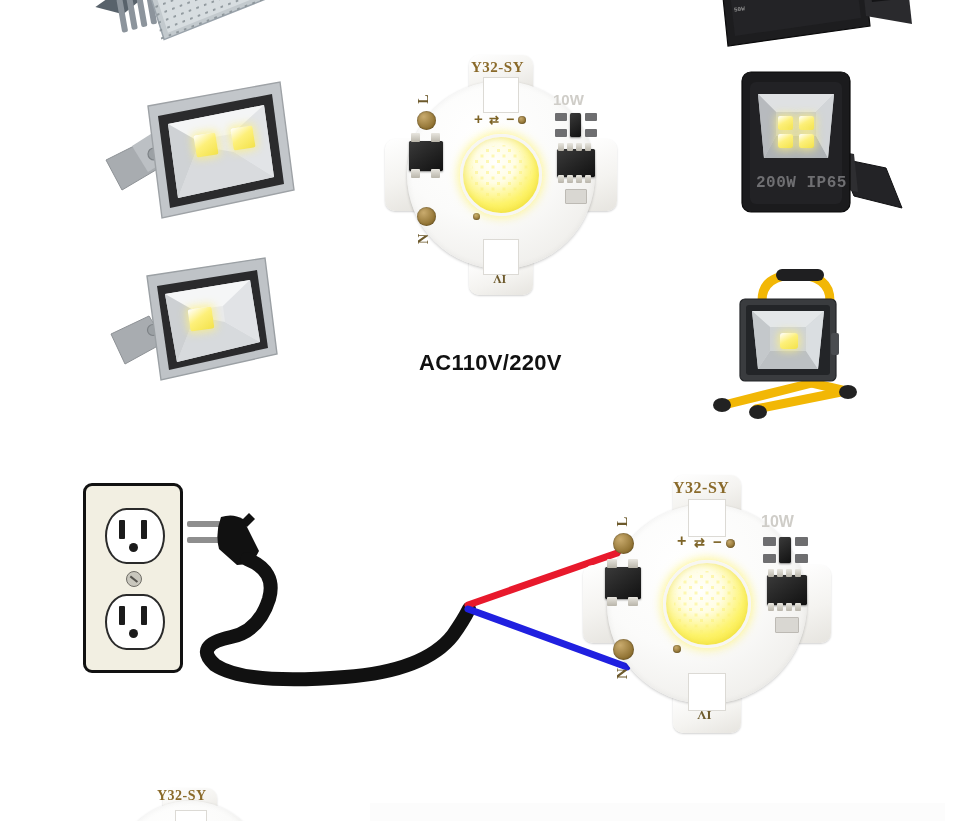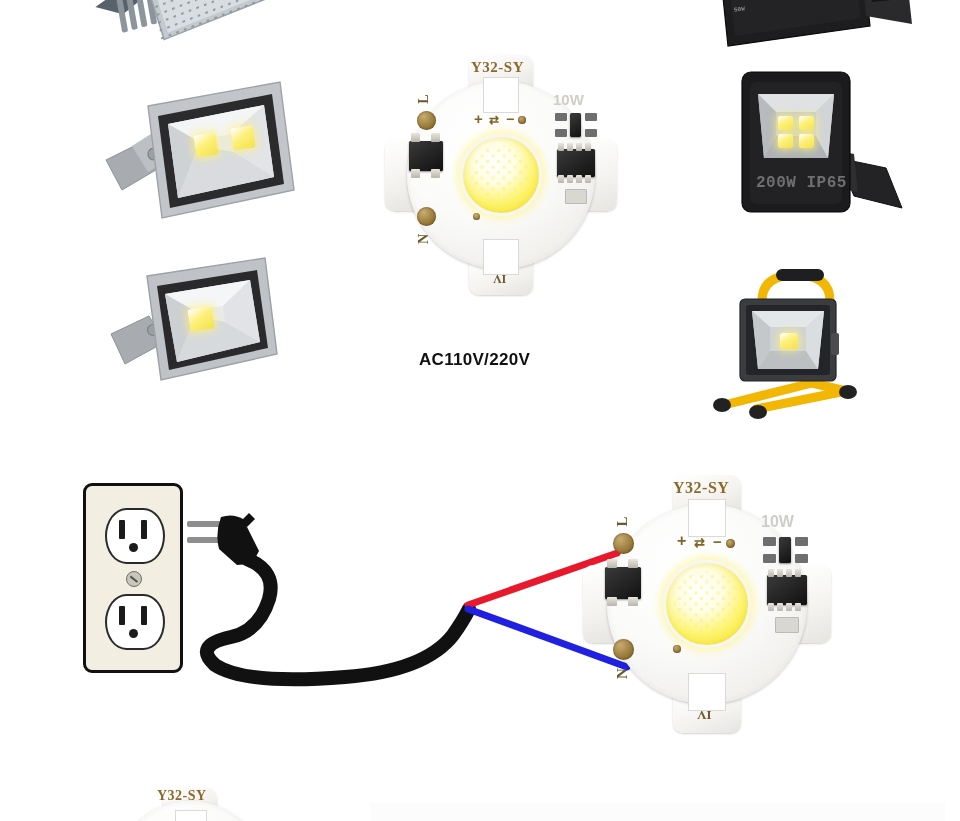--- a/index.html
+++ b/index.html
@@ -242,21 +242,21 @@
 
   <div class="smd" style="left:170px;top:58px;width:12px;height:8px;"></div>
   <div class="smd" style="left:200px;top:58px;width:12px;height:8px;"></div>
   <div class="smd" style="left:170px;top:74px;width:12px;height:8px;"></div>
   <div class="smd" style="left:200px;top:74px;width:12px;height:8px;"></div>
   <div class="ic" style="left:185px;top:58px;width:11px;height:24px;"></div>
 
   <div class="smdw" style="left:180px;top:134px;width:20px;height:13px;"></div>
 </div>
 
-<div class="label-ac" style="left:419px;top:350px;font-size:17px;letter-spacing:.3px;">AC110V/220V</div>
+<div class="label-ac" style="left:419px;top:350px;font-size:22px;letter-spacing:.3px;">AC110V/220V</div>
 
 <div class="outlet-plate" style="left:83px;top:483px;width:94px;height:184px;">
   <div class="socket" style="left:19px;top:22px;width:56px;height:52px;
               border-radius:26px 26px 26px 26px / 34px 34px 34px 34px;"></div>
   <div class="slot" style="left:33px;top:34px;width:6px;height:19px;"></div>
   <div class="slot" style="left:55px;top:34px;width:6px;height:19px;"></div>
   <div class="gnd" style="left:43px;top:57px;width:9px;height:9px;"></div>
 
   <div class="screw" style="left:40px;top:85px;width:14px;height:14px;"></div>
 

